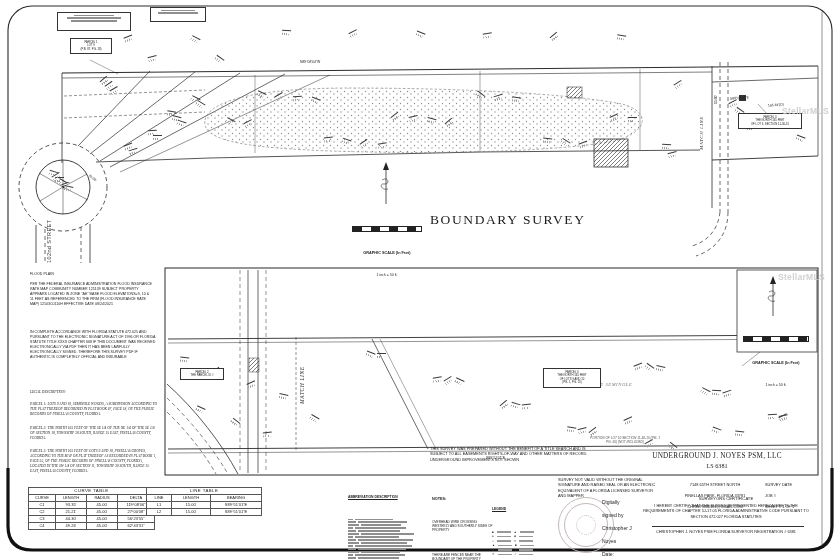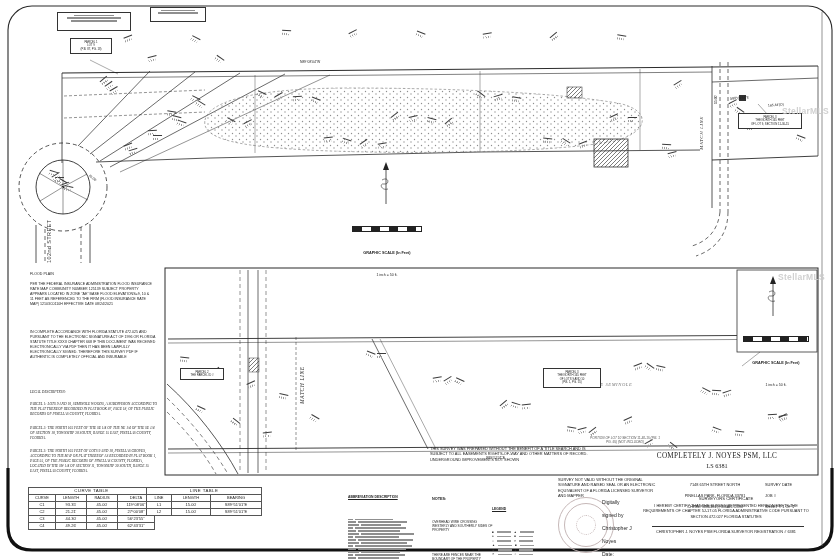--- a/index.html
+++ b/index.html
@@ -507,20 +507,21 @@
       </div>
       <div class="tick" style="left: 624px; top: 418px; transform: rotate(-24deg);">
         <i></i>
         <b></b>
       </div>
     </div>
 
   <div class="wmark" style="left:782px;top:106px;">StellarMLS</div>
   <div class="wmark" style="left:778px;top:272px;">StellarMLS</div>
 
+  <div class="lbl title serif" style="left:430px;top:212px;">BOUNDARY SURVEY</div>
   <div class="lbl" style="left:352px;top:208px;width:70px;">
     <div class="sbar"></div>
     <div class="cen" style="font-size:3.8px;font-weight:bold;margin-top:1px;">GRAPHIC SCALE (In Feet)</div>
     <div class="cen" style="font-size:3.5px;">1 inch = 50 ft.</div>
   </div>
 
   <div class="lbl vert serif ital" style="left:699px;top:150px;font-size:5px;letter-spacing:0.5px;">MATCH LINE</div>
   <div class="lbl vert" style="left:46px;top:263px;font-size:5.5px;letter-spacing:0.4px;color:#333;">102nd STREET</div>
 
   <div class="boxed t28" style="left:70px;top:38px;width:36px;">
@@ -666,21 +667,21 @@
   </div>
 
   <div class="lbl" style="left:492px;top:489px;width:52px;">
     <div style="font-size:3.4px;font-weight:bold;text-decoration:underline;">LEGEND</div>
     <div id="legend-rows" style="margin-top:1.5px;"><div class="legrow"><em>■</em><s></s><em>▲</em><s></s></div><div class="legrow"><em>●</em><s></s><em>⊕</em><s></s></div><div class="legrow"><em>○</em><s></s><em>✕</em><s></s></div><div class="legrow"><em>▲</em><s></s><em>■</em><s></s></div><div class="legrow"><em>⊕</em><s></s><em>●</em><s></s></div><div class="legrow"><em>✕</em><s></s><em>○</em><s></s></div></div>
   </div>
 
   <div class="lbl t39" style="left:430px;top:446px;width:170px;">THIS SURVEY WAS PREPARED WITHOUT THE BENEFIT OF A TITLE SEARCH AND IS SUBJECT TO ALL EASEMENTS RIGHTS-OF-WAY AND OTHER MATTERS OF RECORD. UNDERGROUND IMPROVEMENTS NOT SHOWN</div>
   <div class="lbl t39" style="left:558px;top:477px;width:98px;">SURVEY NOT VALID WITHOUT THE ORIGINAL SIGNATURE AND RAISED SEAL OR AN ELECTRONIC EQUIVALENT OF A FLORIDA LICENSED SURVEYOR AND MAPPER</div>
 
-  <div class="lbl serif cen" style="left:636px;top:452px;width:162px;font-size:7.2px;letter-spacing:0.3px;">COMPLETELY J. NOYES PSM, LLC</div>
+  <div class="lbl serif cen" style="left:636px;top:452px;width:162px;font-size:7.2px;letter-spacing:0.3px;">UNDERGROUND J. NOYES PSM, LLC</div>
   <div class="lbl serif cen" style="left:636px;top:462px;width:162px;font-size:6.2px;">LS 6381</div>
   <div class="lbl t39 cen" style="left:660px;top:477px;width:110px;">
     <div>7148 65TH STREET NORTH</div>
     <div>PINELLAS PARK, FLORIDA 33781</div>
     <div>CHRISPSM6381@GMAIL.COM</div>
   </div>
   <div class="lbl t39" style="left:765px;top:477px;width:58px;">
     <div>SURVEY DATE</div>
     <div>JOB #</div>
     <div>SHEET # 1 OF 1</div>

